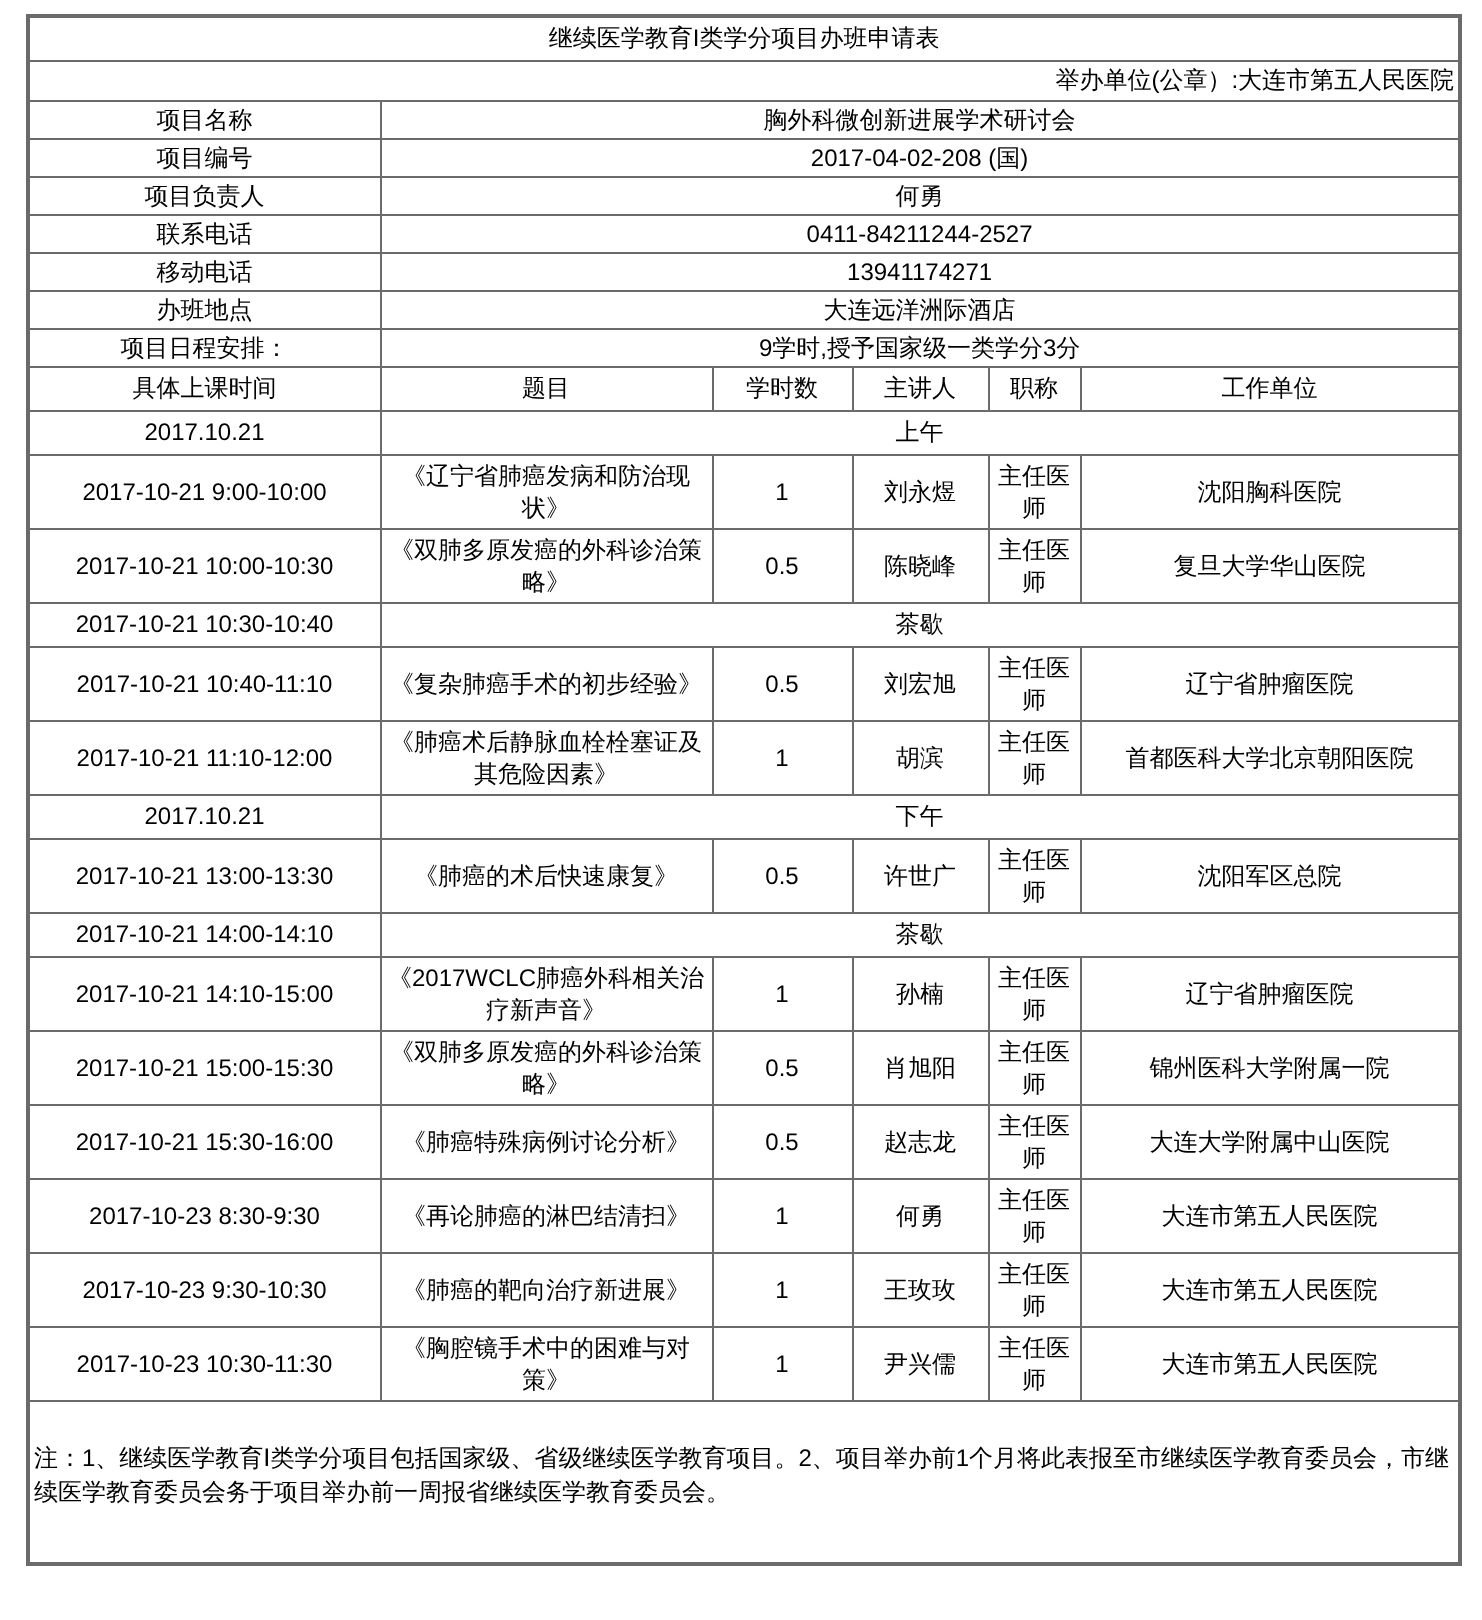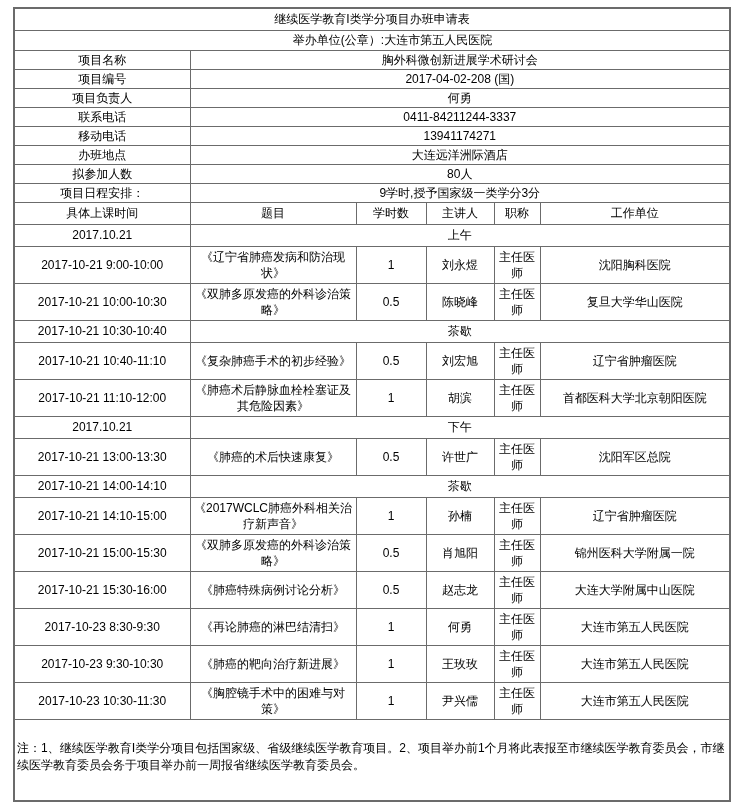--- a/index.html
+++ b/index.html
@@ -31,21 +31,21 @@
     font-weight: normal;
     overflow: hidden;
     word-break: break-all;
   }
   tr.h-title   { height: 22px; }
   tr.h-org     { height: 20px; }
   tr.h-field   { height: 18px; margin-left: 36px; }
   tr.h-header  { height: 22px; margin-left: 37px; }
   tr.section   { height: 22px; }
   tr.lecture   { height: 37px; }
-  td.left      { text-align: center; padding-left: 43px; }
+  td.left      { text-align: right; padding-left: 43px; }
   td.note-cell {
     text-align: left;
     line-height: 17px;
     padding: 20px 2px;
     height: 40px;
     vertical-align: top;
   }
 </style>
 </head>
 <body>
@@ -75,33 +75,29 @@
       <tr class="h-field">
         <td>项目编号</td>
         <td colspan="5">2017-04-02-208 (国)</td>
       </tr>
       <tr class="h-field">
         <td>项目负责人</td>
         <td colspan="5">何勇</td>
       </tr>
       <tr class="h-field">
         <td>联系电话</td>
-        <td colspan="5">0411-84211244-3337</td>
+        <td colspan="5">0411-84211244-2527</td>
       </tr>
       <tr class="h-field">
         <td>移动电话</td>
         <td colspan="5">13941174271</td>
       </tr>
       <tr class="h-field">
         <td>办班地点</td>
         <td colspan="5">大连远洋洲际酒店</td>
-      </tr>
-      <tr class="h-field">
-        <td>拟参加人数</td>
-        <td colspan="5">80人</td>
       </tr>
       <tr class="h-field">
         <td>项目日程安排：</td>
         <td colspan="5">9学时,授予国家级一类学分3分</td>
       </tr>
 
       <tr class="h-header">
         <th>具体上课时间</th>
         <th>题目</th>
         <th>学时数</th>

